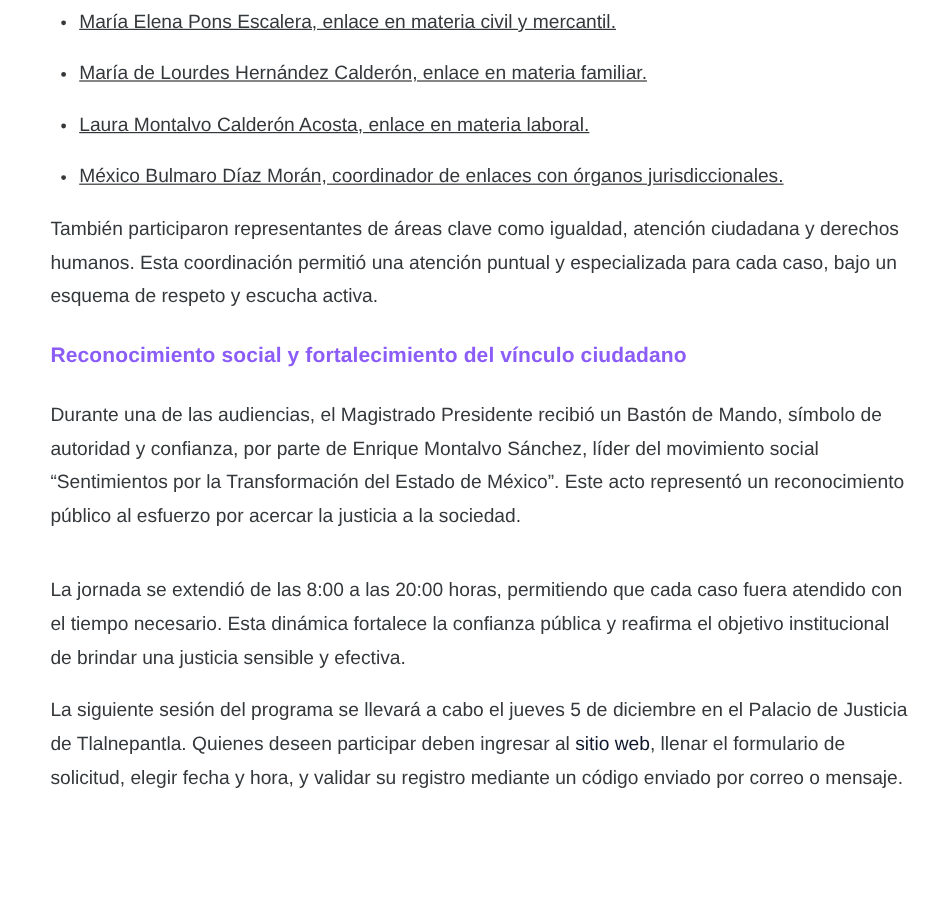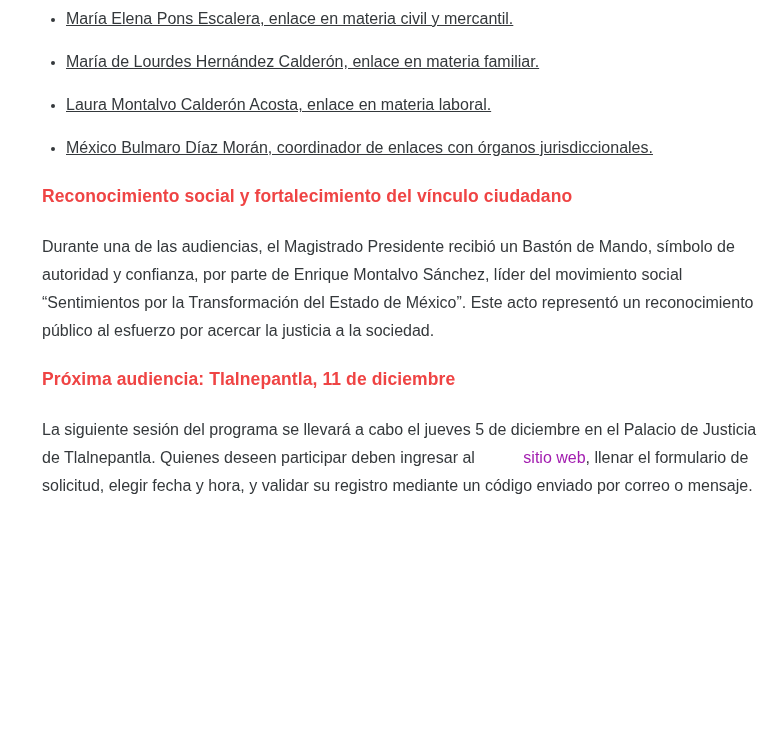--- a/index.html
+++ b/index.html
@@ -37,45 +37,45 @@
     line-height: 28px;
   }
   p.extra-gap {
     margin-top: 34px;
   }
   h2 {
     margin: 21px 0 23px 0;
     font-size: 17.5px;
     line-height: 27px;
     font-weight: 700;
-    color: #ef4444;
+    color: #8b5cf6;
     letter-spacing: 0.1px;
   }
   a.inline-link {
-    color: #a21caf;
+    color: #0f172a;
     text-decoration: none;
     cursor: pointer;
-    margin-left: 44px;
   }
 </style>
 </head>
 <body>
 
 <div class="article">
 
   <ul class="liaison-list">
     <li>María Elena Pons Escalera, enlace en materia civil y mercantil.</li>
     <li>María de Lourdes Hernández Calderón, enlace en materia familiar.</li>
     <li>Laura Montalvo Calderón Acosta, enlace en materia laboral.</li>
     <li>México Bulmaro Díaz Morán, coordinador de enlaces con órganos jurisdiccionales.</li>
   </ul>
 
+  <p>También participaron representantes de áreas clave como igualdad, atención ciudadana y derechos humanos. Esta coordinación permitió una atención puntual y especializada para cada caso, bajo un esquema de respeto y escucha activa.</p>
 
   <h2>Reconocimiento social y fortalecimiento del vínculo ciudadano</h2>
 
   <p>Durante una de las audiencias, el Magistrado Presidente recibió un Bastón de Mando, símbolo de autoridad y confianza, por parte de Enrique Montalvo Sánchez, líder del movimiento social “Sentimientos por la Transformación del Estado de México”. Este acto representó un reconocimiento público al esfuerzo por acercar la justicia a la sociedad.</p>
 
+  <p class="extra-gap">La jornada se extendió de las 8:00 a las 20:00 horas, permitiendo que cada caso fuera atendido con el tiempo necesario. Esta dinámica fortalece la confianza pública y reafirma el objetivo institucional de brindar una justicia sensible y efectiva.</p>
 
-  <h2>Próxima audiencia: Tlalnepantla, 11 de diciembre</h2>
 
   <p><span>La siguiente sesión del programa se llevará a cabo el jueves 5 de diciembre en el Palacio de Justicia de Tlalnepantla. Quienes deseen participar deben ingresar al </span><a class="inline-link">sitio web</a><span>, llenar el formulario de solicitud, elegir fecha y hora, y validar su registro mediante un código enviado por correo o mensaje.</span></p>
 
 </div>
 
 </body></html>

